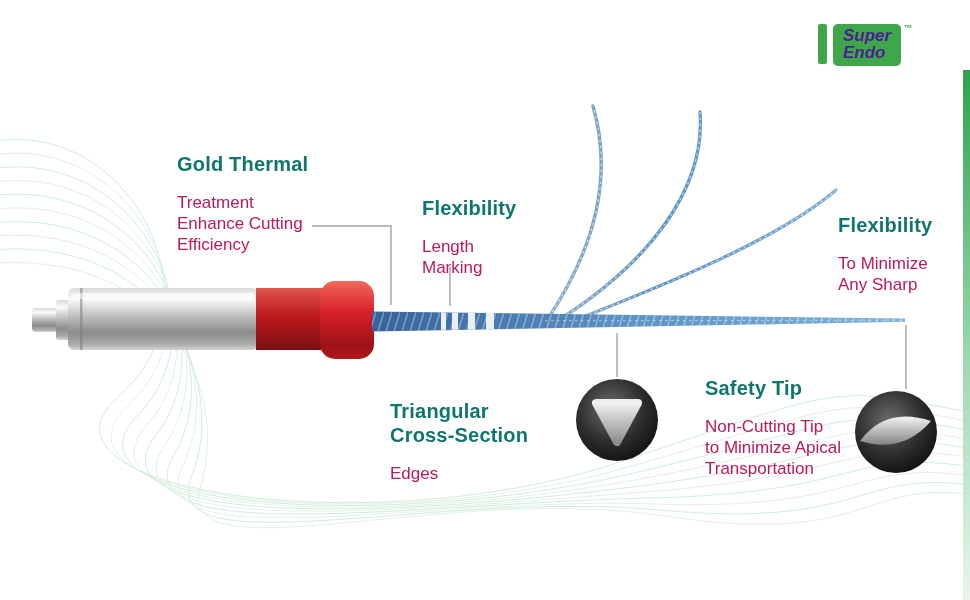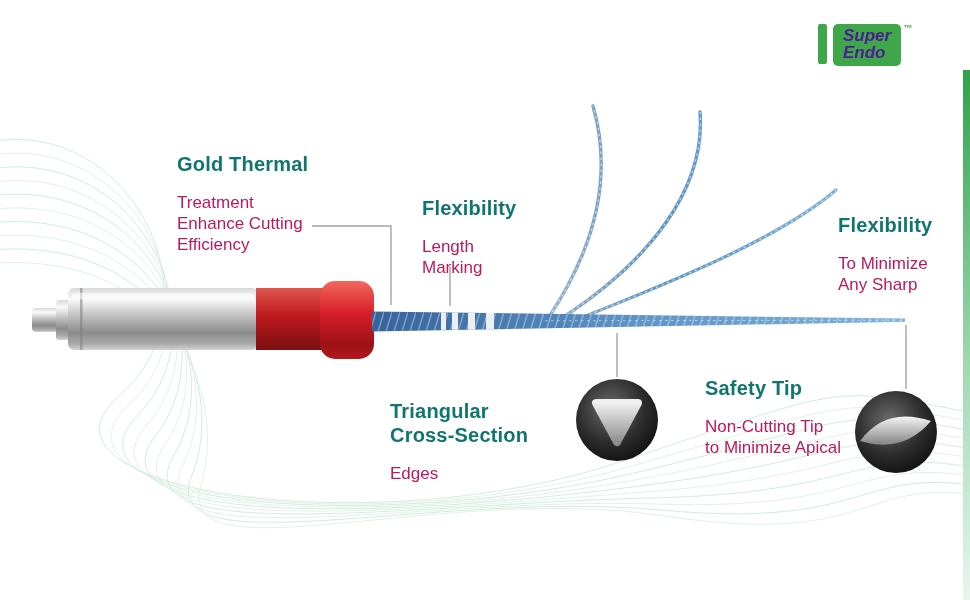--- a/index.html
+++ b/index.html
@@ -212,16 +212,17 @@
     <div class="body">
       <div>Edges</div>
     </div>
   </div>
 
   <div class="callout" style="left:705px;top:376px;">
     <div class="title">Safety Tip</div>
     <div class="body">
       <div>Non-Cutting Tip</div>
       <div>to Minimize Apical</div>
+      <div>Transportation</div>
     </div>
   </div>
 
 </div>
 
 </body></html>

